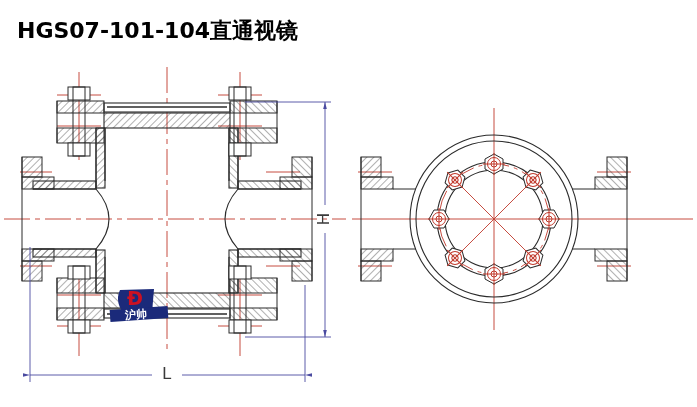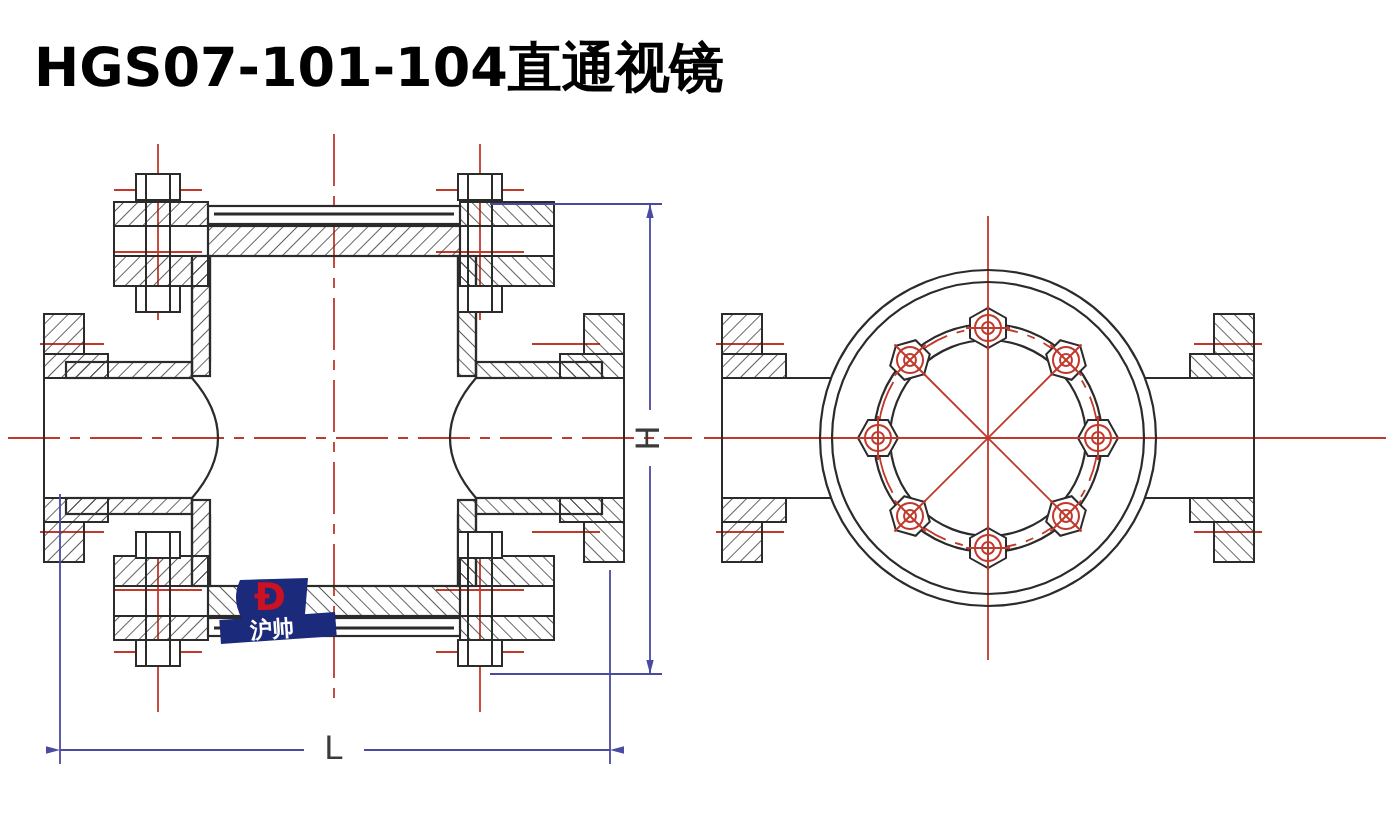--- a/index.html
+++ b/index.html
@@ -17,21 +17,21 @@
   #drawing-root {
     position: absolute;
     left: 0; top: 0;
     width: 697px;
     height: 407px;
   }
   .title-text {
     position: absolute;
     left: 17px;
     top: 16px;
-    font-size: 27px;
+    font-size: 22px;
     font-weight: bold;
     color: #000000;
     letter-spacing: 0px;
     white-space: nowrap;
     font-family: "DejaVu Sans", "Liberation Sans", sans-serif;
   }
   svg { display: block; }
   .wm-wrap {
     position: absolute;
     left: 108px;

